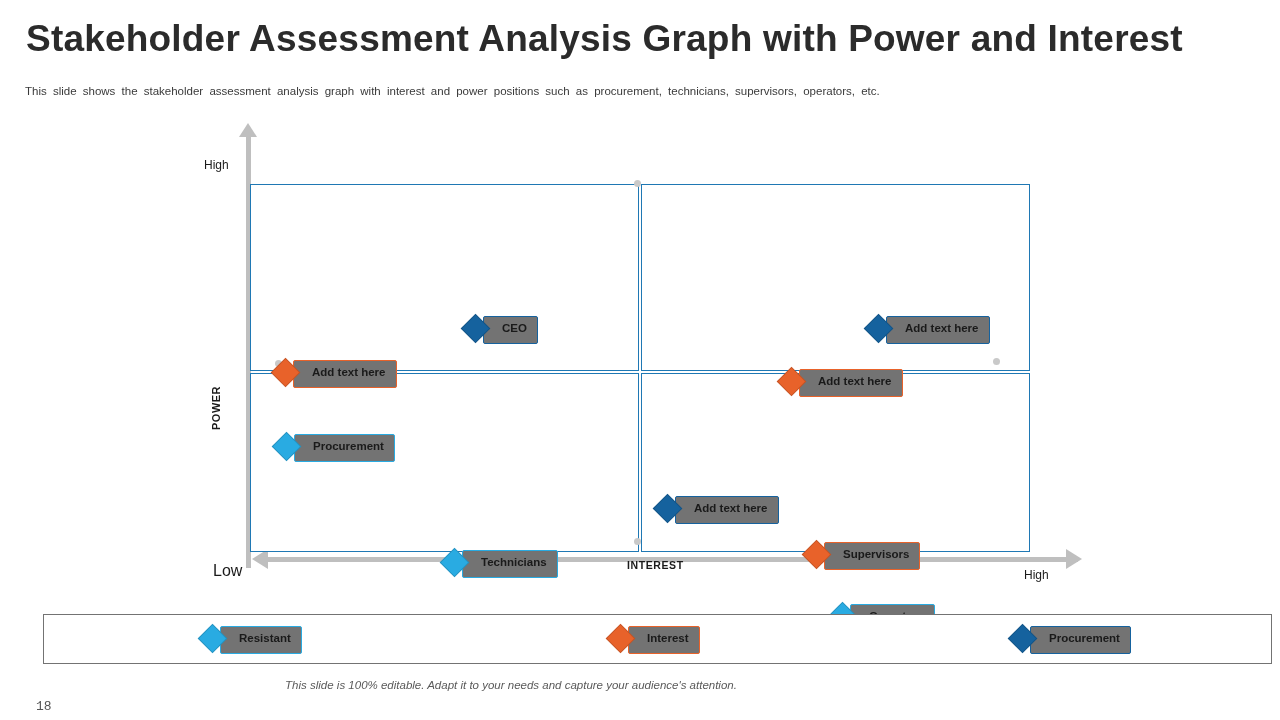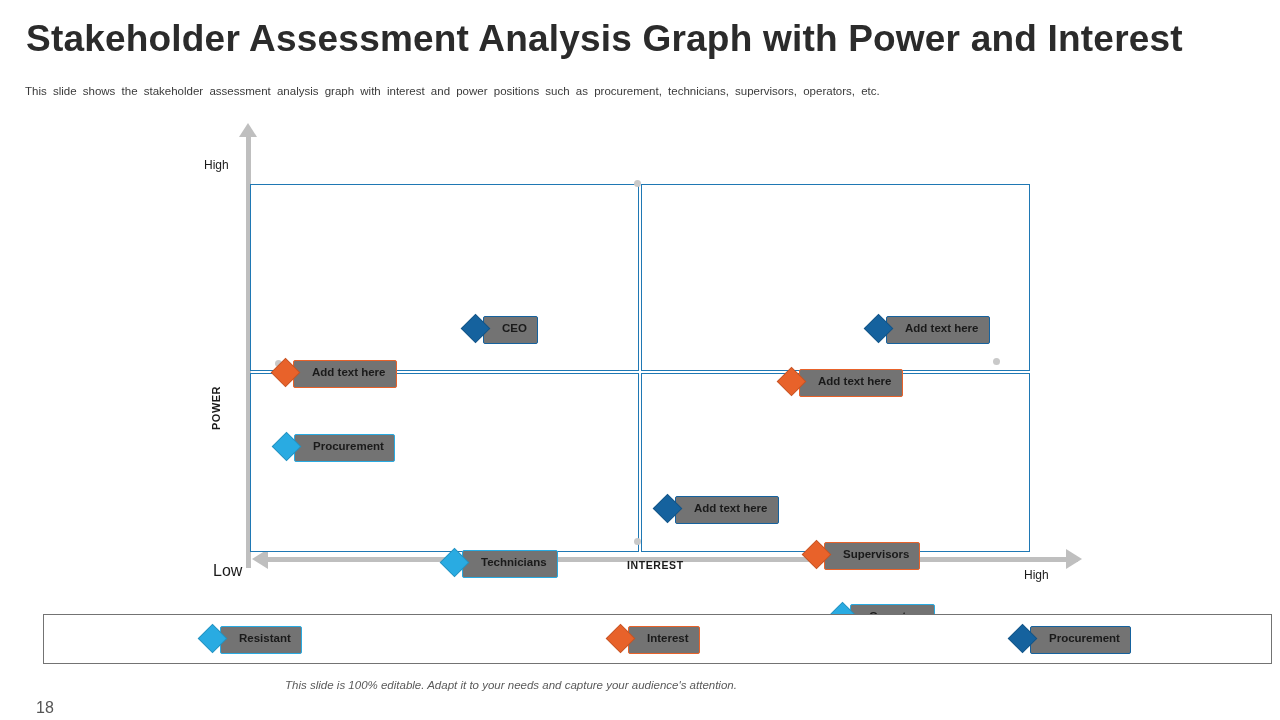--- a/index.html
+++ b/index.html
@@ -96,21 +96,21 @@
   .legend{
     position:absolute;left:43px;top:614px;width:1227px;height:48px;
     border:1px solid #737373;background:#fff;
   }
   .legend .marker{top:10px;}
   .footer{
     position:absolute;left:0;top:679px;width:1022px;text-align:center;
     font-size:11.5px;font-style:italic;color:#5a5a5a;
   }
   .pagenum{
-    position:absolute;left:36px;top:699px;font-size:16px;color:#555;
+    position:absolute;left:36px;top:699px;font-size:13px;color:#555;font-family:Liberation Mono, monospace;
   }
 </style>
 </head>
 <body>
 
 <div class="title">Stakeholder Assessment Analysis Graph with Power and Interest</div>
 <div class="subtitle">This slide shows the stakeholder assessment analysis graph with interest and power positions such as procurement, technicians, supervisors, operators, etc.</div>
 
 <div class="chart">
 

